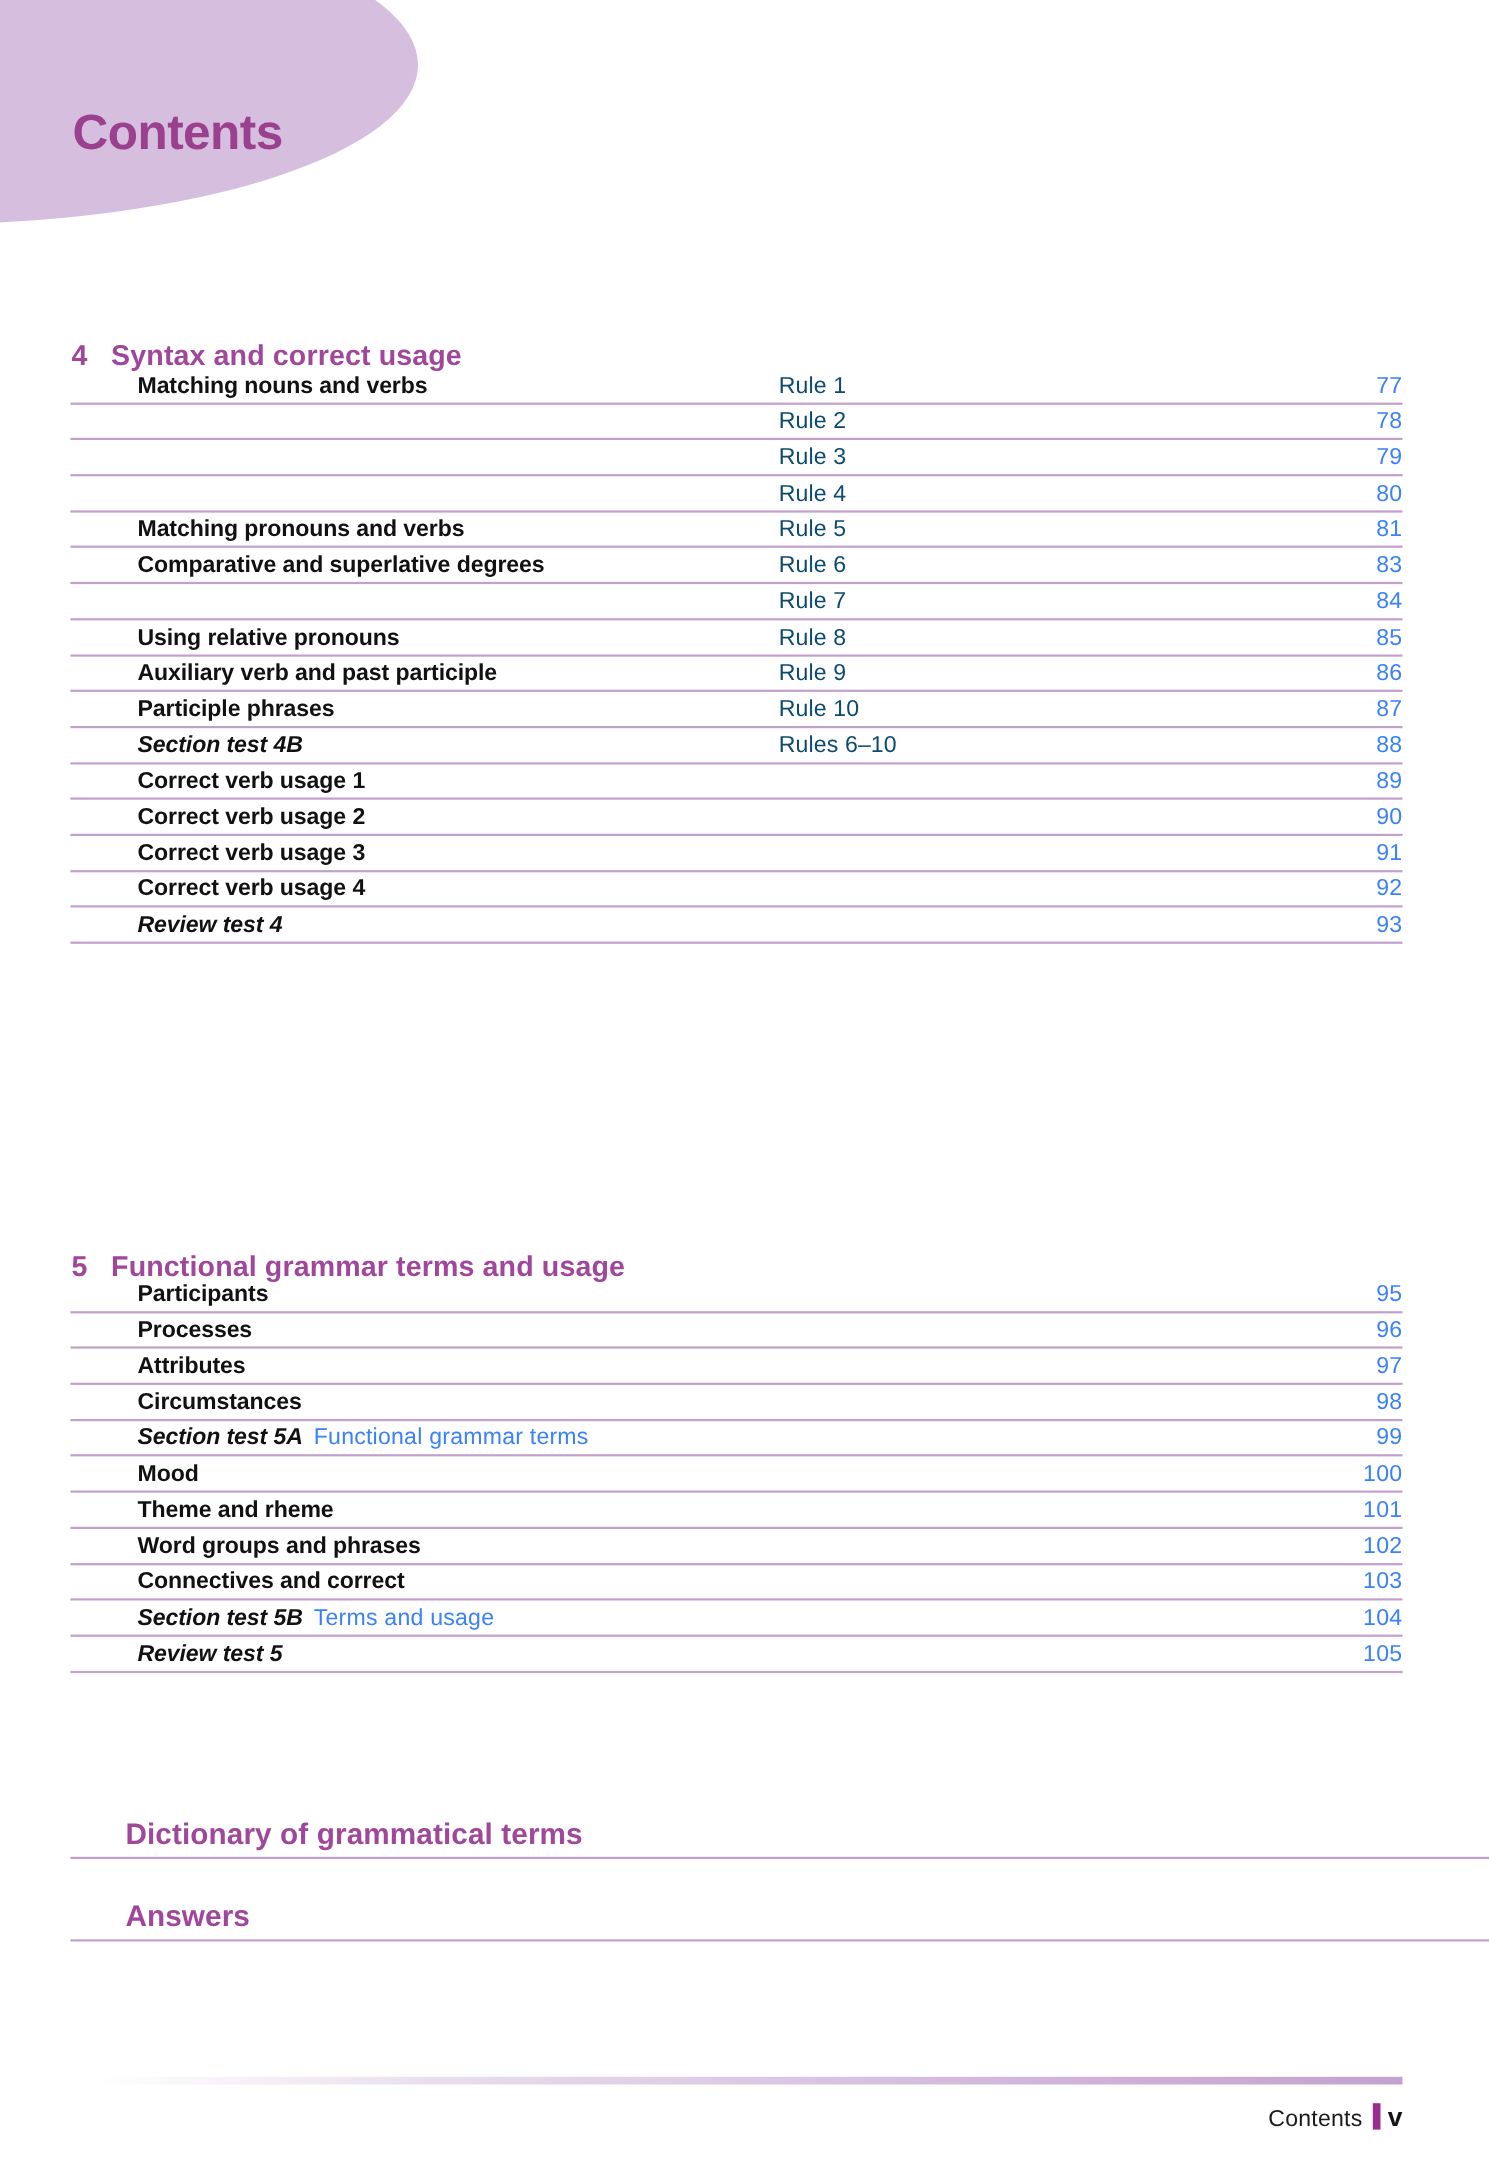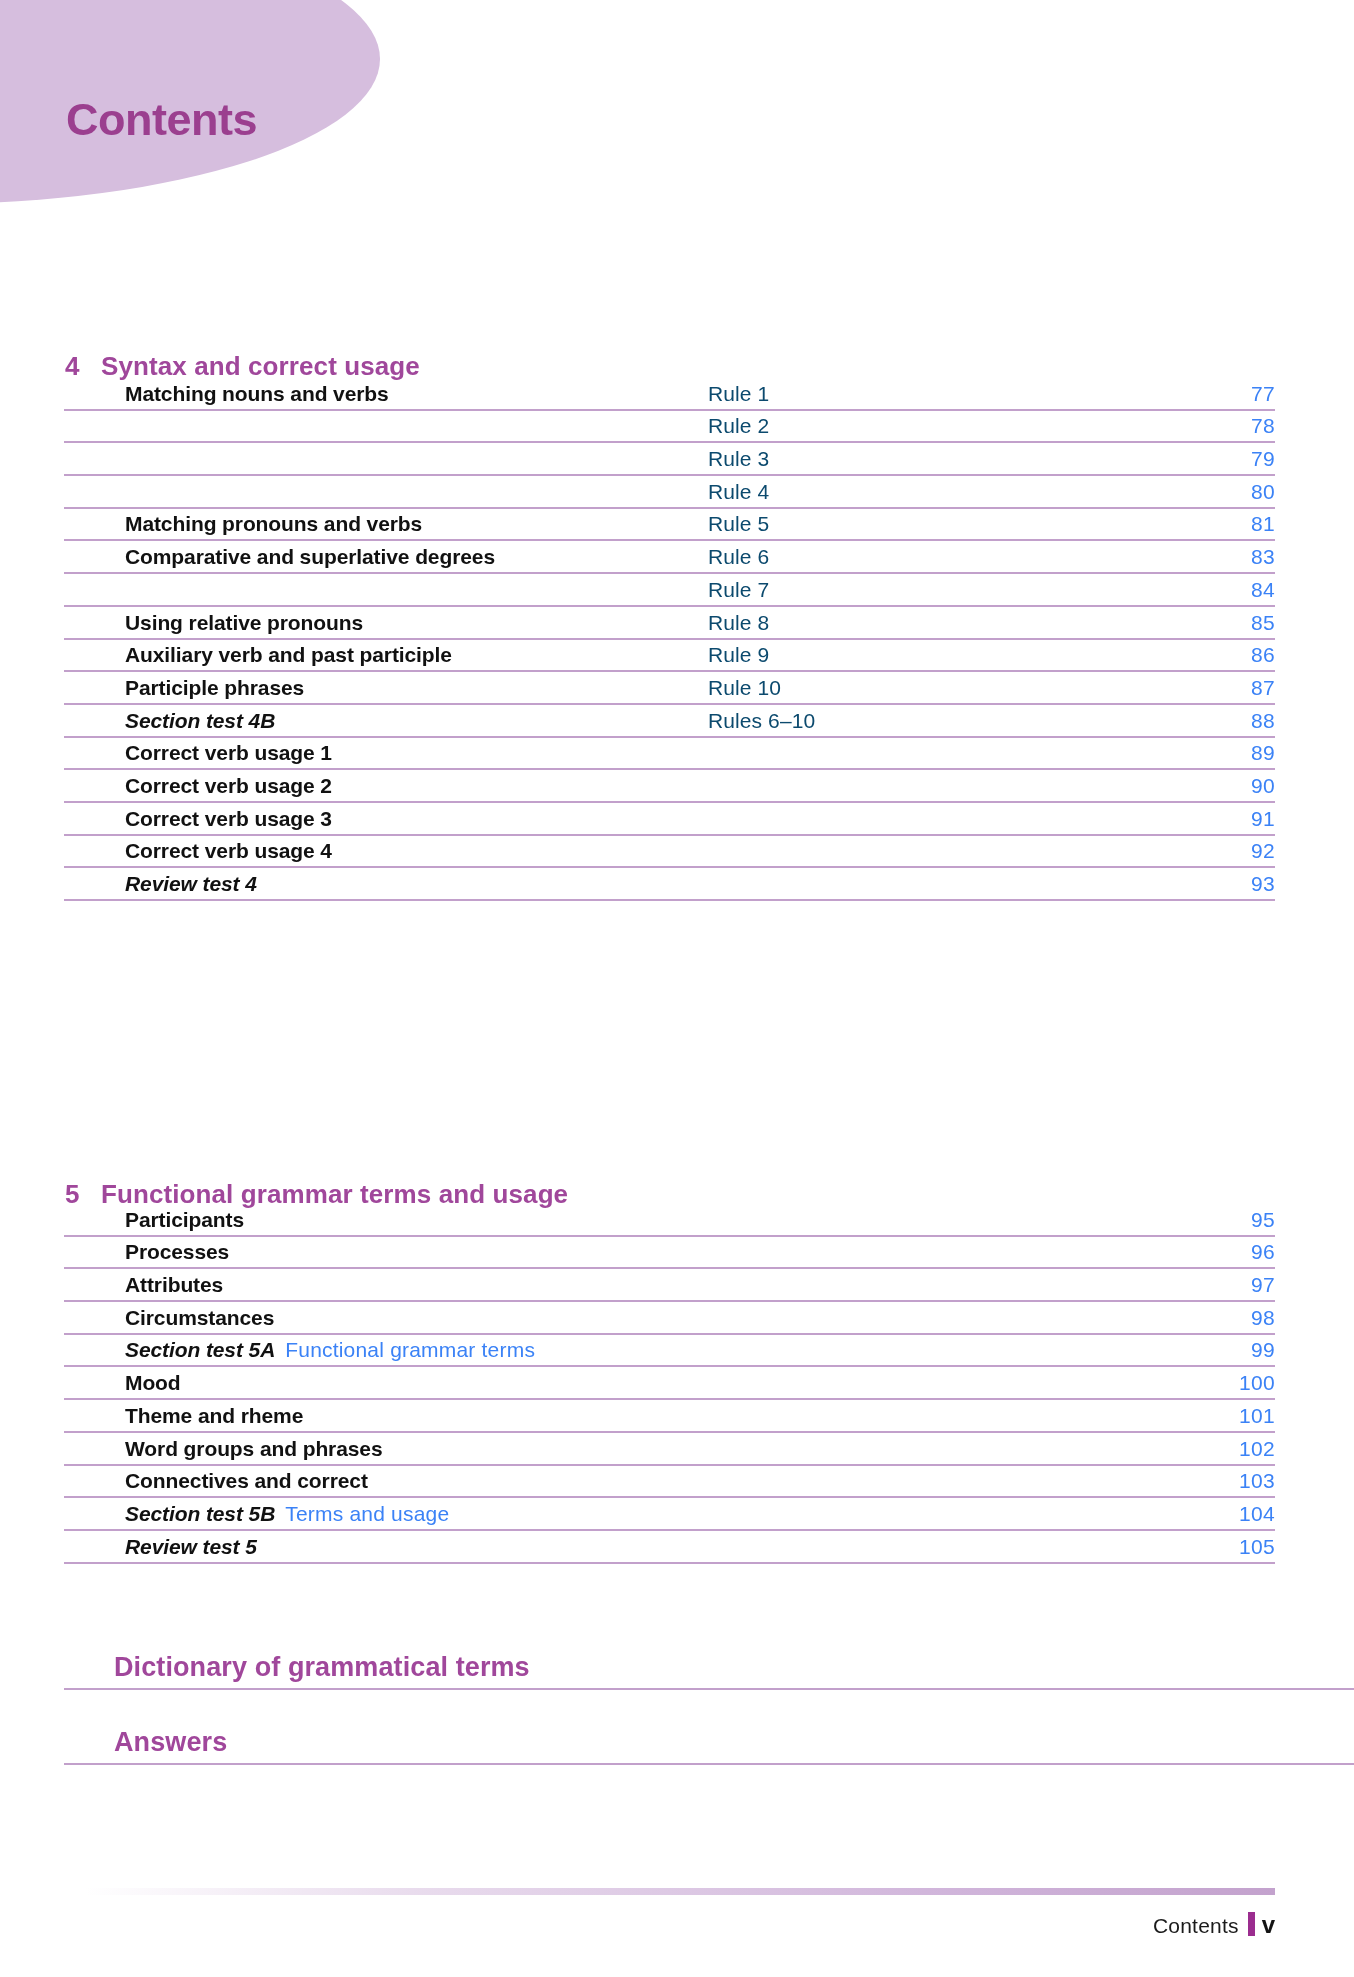--- a/index.html
+++ b/index.html
@@ -42,21 +42,20 @@
   
   .content {
     position:absolute;
     left:0; top:0;
     width:1354px;
     z-index:2;
   }
 
   .section {
     position:relative;
-    margin-top:43px;
   }
 
   .section-heading {
     position:relative;
     color:#a0479b;
     font-size:26px;
     font-weight:bold;
     letter-spacing:0.1px;
     line-height:1;
     padding-left:65px;

